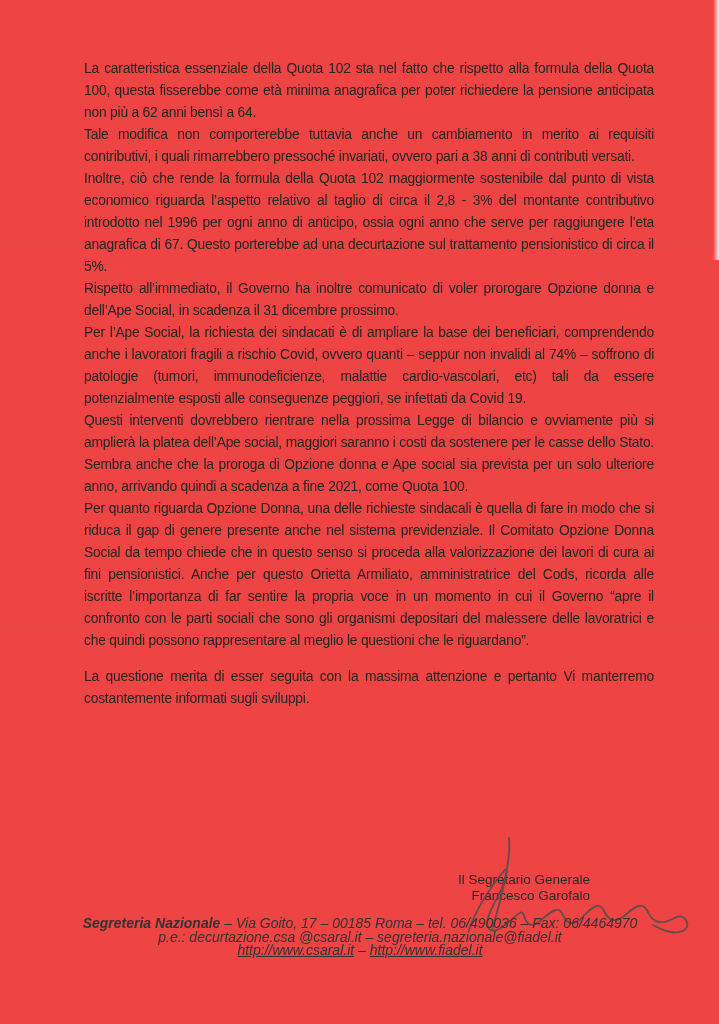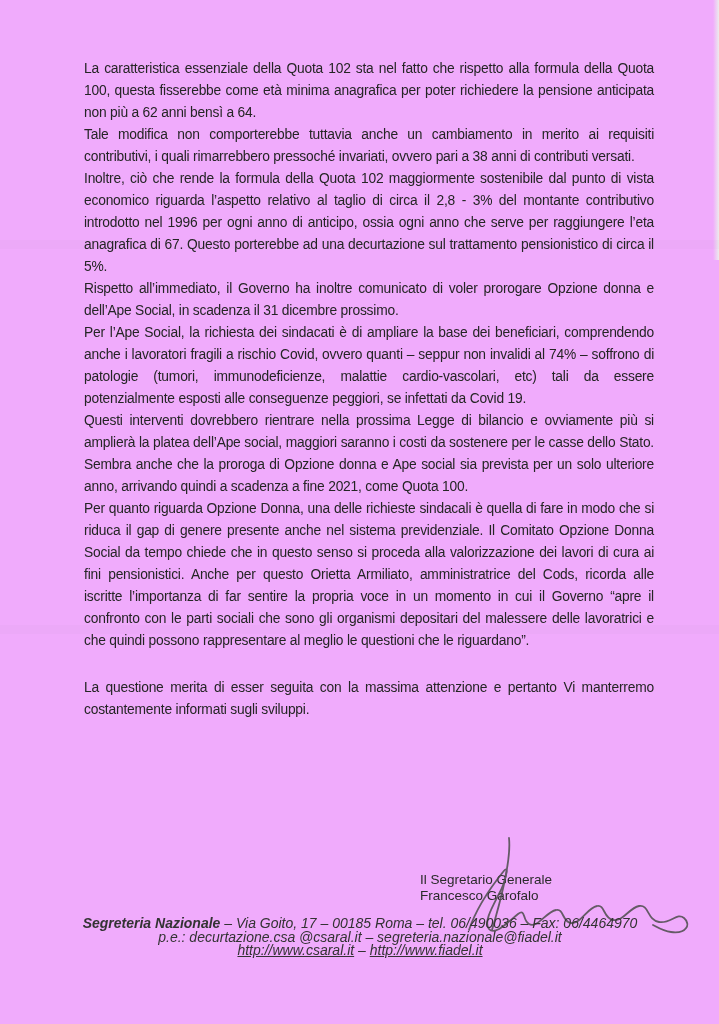--- a/index.html
+++ b/index.html
@@ -1,20 +1,20 @@
 <!DOCTYPE html>
 <html><head>
 <meta charset="utf-8">
 <style>
   html,body{margin:0;padding:0;background:#e8e8e8;}
   .page{
     position:relative;
     width:719px;height:1024px;
     margin:0 auto;
-    background:#f0abfc;
+    background:#ef4444;
     overflow:hidden;
     font-family:"Liberation Sans","DejaVu Sans",sans-serif;
     color:#252525;
   }
   
   .scan-edge{
     position:absolute;right:0;top:0;width:6px;height:260px;
     background:linear-gradient(to left,#ececec,rgba(255,255,255,0));
     pointer-events:none;
   }
@@ -25,25 +25,25 @@
   }
   .body-text{
     position:absolute;
     left:84px;top:58px;width:570px;
     font-size:13.8px;
     line-height:22px;
     letter-spacing:-0.2px;
     text-align:justify;
   }
   .body-text p{margin:0;padding:0;}
-  .body-text p.spaced{margin-top:25px;}
+  .body-text p.spaced{margin-top:14px;}
   .sign-block{
     position:absolute;
     left:420px;top:872px;width:170px;
-    text-align:left;
+    text-align:right;
     font-size:13.5px;
     line-height:15.5px;
     color:#2a2a2a;
   }
   .signature-svg{
     position:absolute;
     left:420px;top:836px;width:299px;height:112px;
     pointer-events:none;
   }
   .footer{

